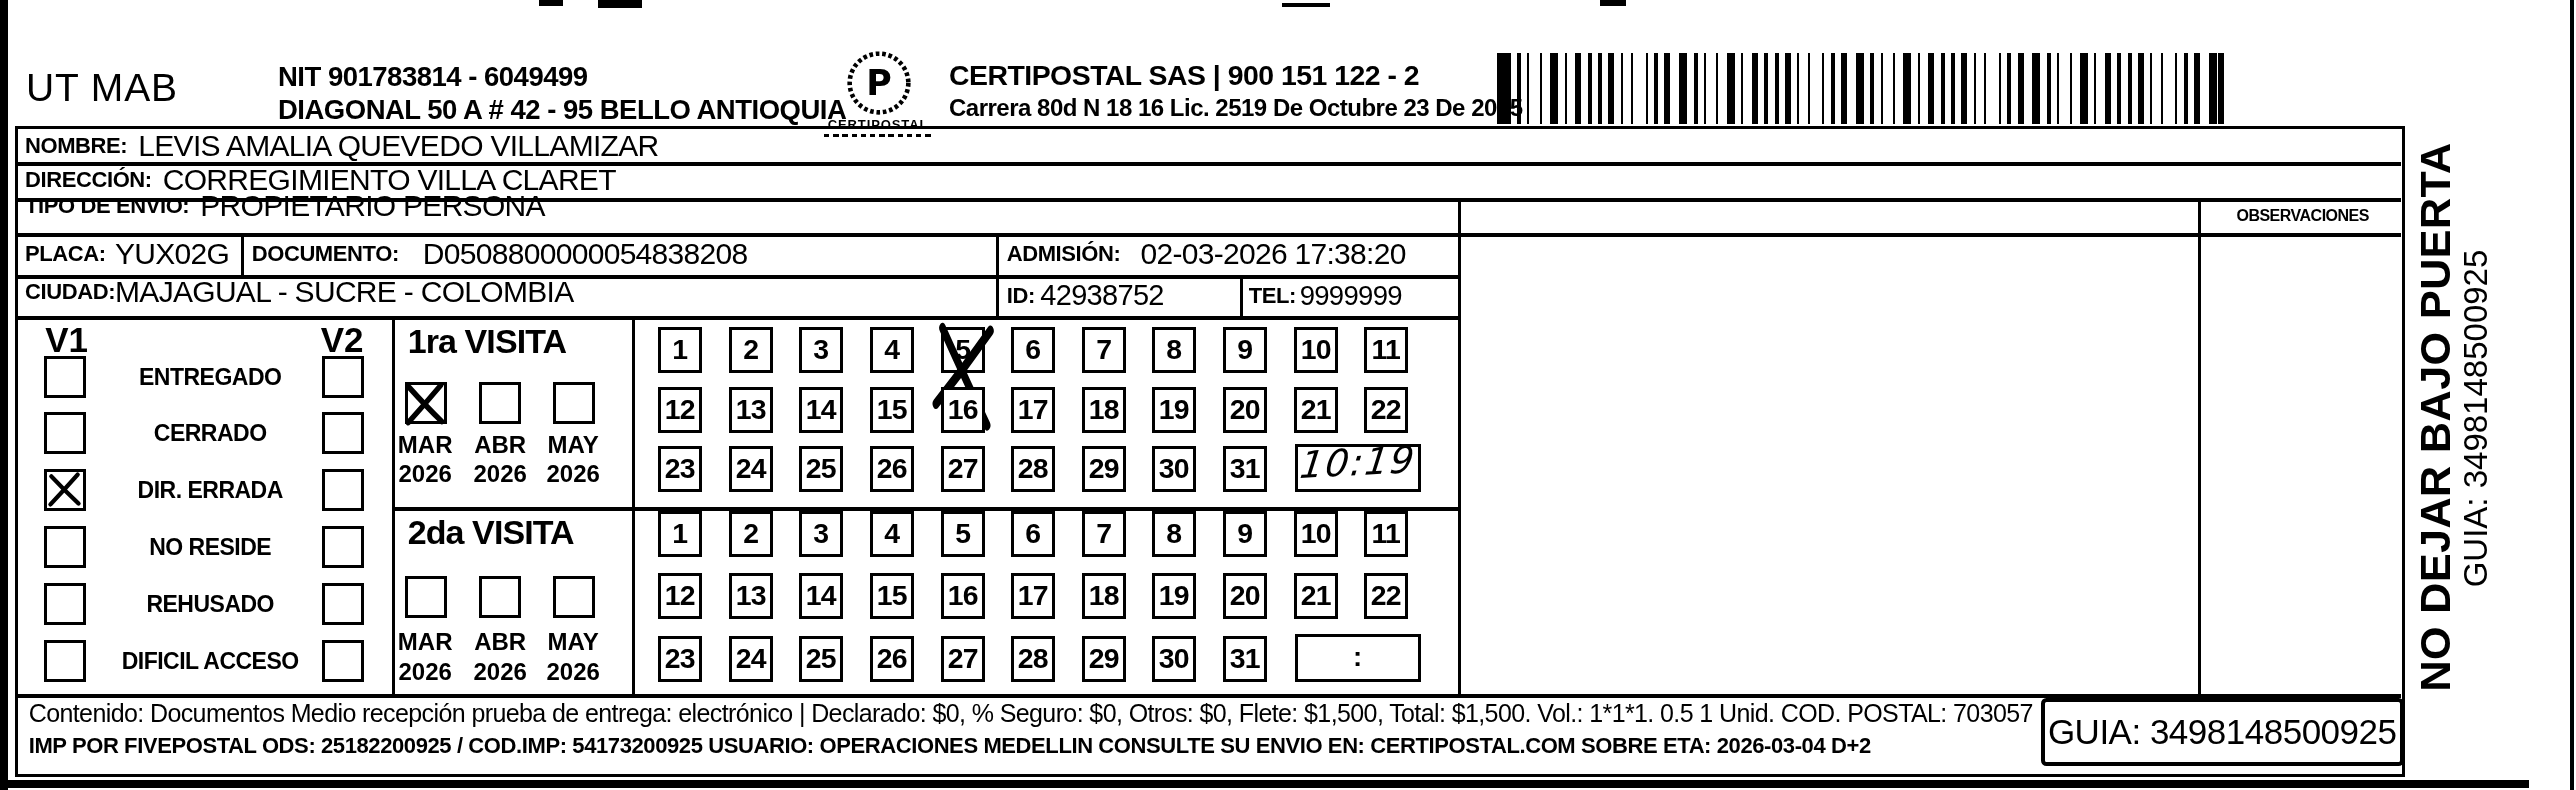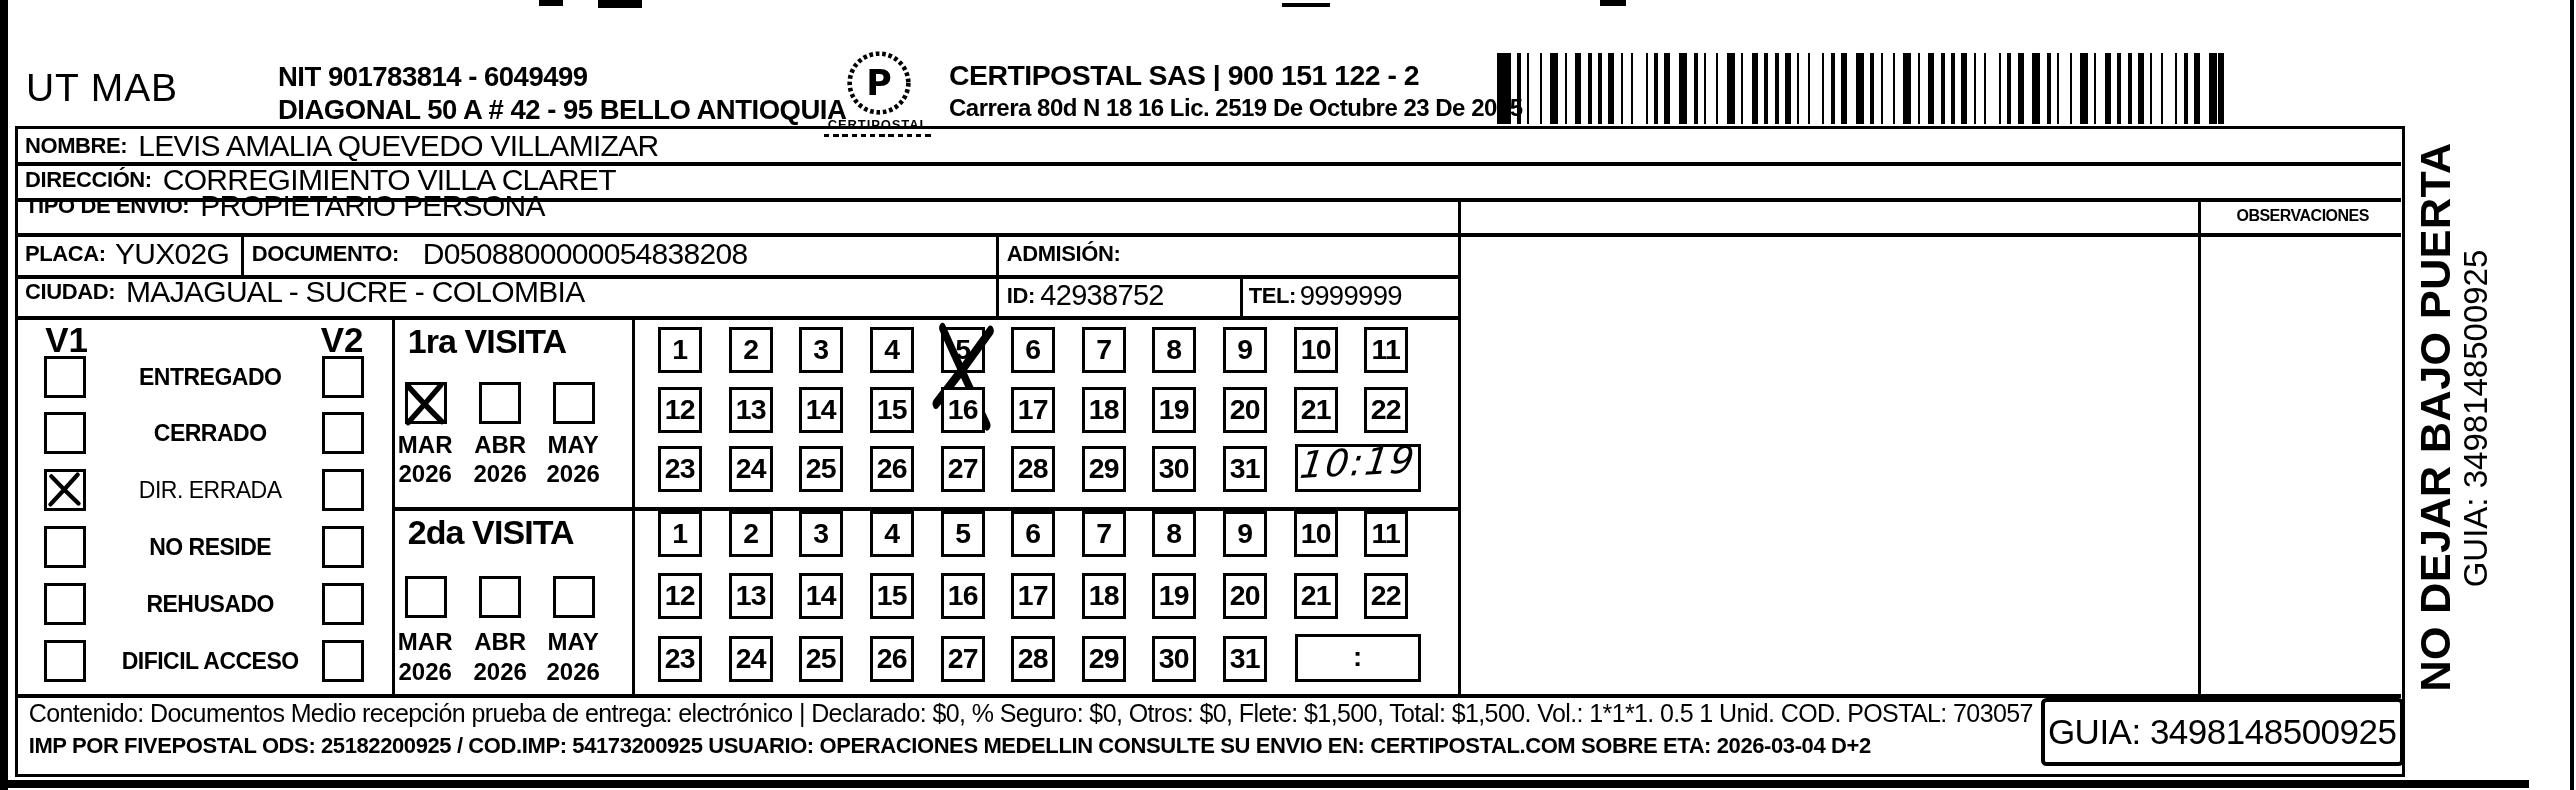--- a/index.html
+++ b/index.html
@@ -158,22 +158,23 @@
     <div class="fr" style="left:7.3px;top:104px;height:42px;gap:9.2px">
       <span class="lbl">PLACA:</span>
       <span class="val">YUX02G</span>
     </div>
     <div class="fr" style="left:234px;top:104px;height:42px;gap:24px">
       <span class="lbl">DOCUMENTO:</span>
       <span class="val">D0508800000054838208</span>
     </div>
     <div class="fr" style="left:989px;top:104px;height:42px;gap:20px">
       <span class="lbl">ADMISIÓN:</span>
-    </div>
-    <div class="fr" style="left:7.3px;top:146px;height:33px;gap:11px">
+      <span class="val">02-03-2026 17:38:20</span>
+    </div>
+    <div class="fr" style="left:7.3px;top:146px;height:33px;">
       <span class="lbl">CIUDAD:</span>
       <span class="val">MAJAGUAL - SUCRE - COLOMBIA</span>
     </div>
     <div class="fr" style="left:989px;top:146px;height:41px;gap:5.5px">
       <span class="lbl">ID:</span>
       <span class="val" style="font-size:29px">42938752</span>
     </div>
     <div class="fr" style="left:1231px;top:146px;height:41px;gap:3.7px">
       <span class="lbl">TEL:</span>
       <span class="val" style="font-size:27.5px">9999999</span>
@@ -187,21 +188,21 @@
         <div class="cbx" style="left: 304px; top: 227px;"></div>
         <div class="cbx" style="left: 26px; top: 283px;"></div>
         <div class="abs" style="left: 77px; top: 283px; width: 231px; height: 42px; line-height: 42px; text-align: center; font-size: 23px; font-weight: bold; letter-spacing: -0.5px;">CERRADO</div>
         <div class="cbx" style="left: 304px; top: 283px;"></div>
         <div class="cbx" style="left: 26px; top: 340px;">
           <svg viewBox="0 0 40 40" preserveAspectRatio="none" class="xmk" style="left: 0px; top: 0px; width: 35px; height: 35px;">
             <path d="M5 5Q21 22 36 36" fill="none" stroke="#000" stroke-width="5" stroke-linecap="round"></path>
             <path d="M35 3Q20 20 4 37" fill="none" stroke="#000" stroke-width="5" stroke-linecap="round"></path>
           </svg>
         </div>
-        <div class="abs" style="left: 77px; top: 340px; width: 231px; height: 42px; line-height: 42px; text-align: center; font-size: 23px; font-weight: normal; letter-spacing: -0.5px;">DIR. ERRADA</div>
+        <div class="abs" style="left: 77px; top: 340px; width: 231px; height: 42px; line-height: 42px; text-align: center; font-size: 23px; font-weight: bold; letter-spacing: -0.5px;">DIR. ERRADA</div>
         <div class="cbx" style="left: 304px; top: 340px;"></div>
         <div class="cbx" style="left: 26px; top: 397px;"></div>
         <div class="abs" style="left: 77px; top: 397px; width: 231px; height: 42px; line-height: 42px; text-align: center; font-size: 23px; font-weight: bold; letter-spacing: -0.5px;">NO RESIDE</div>
         <div class="cbx" style="left: 304px; top: 397px;"></div>
         <div class="cbx" style="left: 26px; top: 454px;"></div>
         <div class="abs" style="left: 77px; top: 454px; width: 231px; height: 42px; line-height: 42px; text-align: center; font-size: 23px; font-weight: bold; letter-spacing: -0.5px;">REHUSADO</div>
         <div class="cbx" style="left: 304px; top: 454px;"></div>
         <div class="cbx" style="left: 26px; top: 511px;"></div>
         <div class="abs" style="left: 77px; top: 511px; width: 231px; height: 42px; line-height: 42px; text-align: center; font-size: 23px; font-weight: bold; letter-spacing: -0.5px;">DIFICIL ACCESO</div>
         <div class="cbx" style="left: 304px; top: 511px;"></div>

